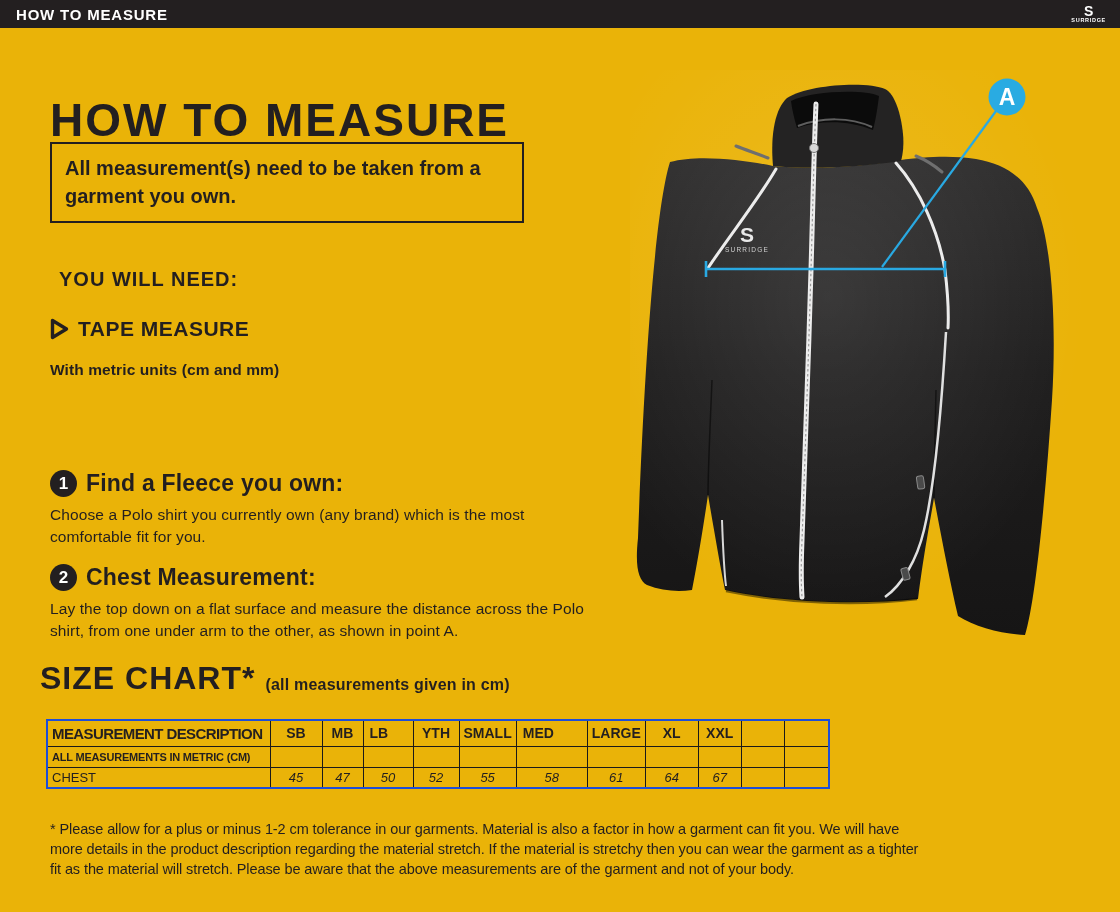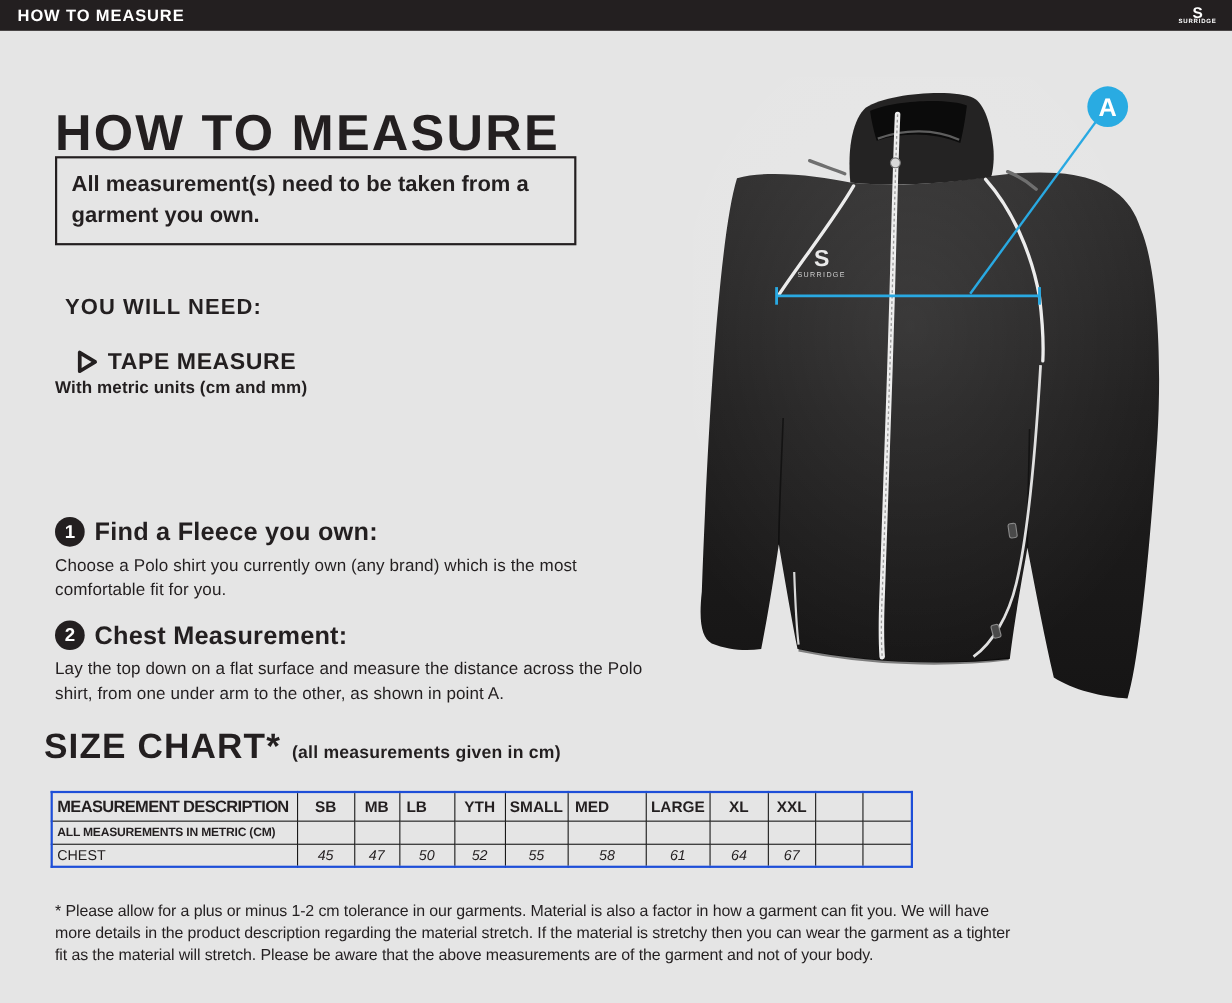--- a/index.html
+++ b/index.html
@@ -1,36 +1,36 @@
 <!DOCTYPE html>
 <html><head>
 <meta charset="utf-8">
 <style>
   html,body{margin:0;padding:0;background:#fff;}
-  .screen{position:relative;width:1120px;height:912px;background:#e5e5e5;overflow:hidden;
+  .screen{position:relative;width:1120px;height:912px;background:#eab308;overflow:hidden;
           font-family:"Liberation Sans",sans-serif;color:#231f20;}
 
   
   .topbar{position:absolute;left:0;top:0;width:1120px;height:28px;background:#231f20;
           display:flex;align-items:center;justify-content:space-between;}
   .topbar-title{color:#fff;font-size:15px;font-weight:bold;letter-spacing:.8px;padding-left:16px;}
   .topbar-brand{display:flex;flex-direction:column;align-items:center;justify-content:center;
                 padding-right:14px;line-height:1;}
   .topbar-brand .s{color:#fff;font-weight:bold;font-size:14px;line-height:13px;}
   .topbar-brand .w{color:#fff;font-size:5.5px;letter-spacing:.7px;font-weight:bold;}
 
   
   .h1{position:absolute;left:50px;top:66px;font-size:46px;font-weight:bold;letter-spacing:2px;line-height:1;}
   .notice{position:absolute;left:50px;top:142px;width:444px;border:2.5px solid #231f20;
           padding:11px 13px;font-size:20px;font-weight:bold;line-height:1.38;}
   .h2{position:absolute;left:59px;font-size:20px;font-weight:bold;letter-spacing:1px;line-height:1;}
   .need{position:absolute;left:50px;width:560px;}
-  .need-head{display:flex;align-items:center;gap:9px;margin-left:20px;}
+  .need-head{display:flex;align-items:center;gap:9px;}
   .need-title{font-size:21px;font-weight:bold;letter-spacing:.5px;}
-  .need-desc{font-size:15.5px;font-weight:bold;margin-top:3px;letter-spacing:.1px;}
+  .need-desc{font-size:15.5px;font-weight:bold;margin-top:20px;letter-spacing:.1px;}
   .tri{width:19px;height:22px;flex:0 0 auto;}
 
   .step{position:absolute;left:50px;width:548px;}
   .step-head{display:flex;align-items:center;gap:9px;}
   .step-num{width:27px;height:27px;border-radius:50%;background:#231f20;color:#fff;
             display:flex;align-items:center;justify-content:center;font-size:17px;font-weight:bold;flex:0 0 auto;}
   .step-title{font-size:23px;font-weight:bold;letter-spacing:.2px;}
   .step-body{font-size:15.5px;font-weight:normal;line-height:1.45;margin-top:7px;letter-spacing:.1px;}
 
   .sizechart-head{position:absolute;left:40px;top:662px;display:flex;align-items:flex-end;gap:10px;}

